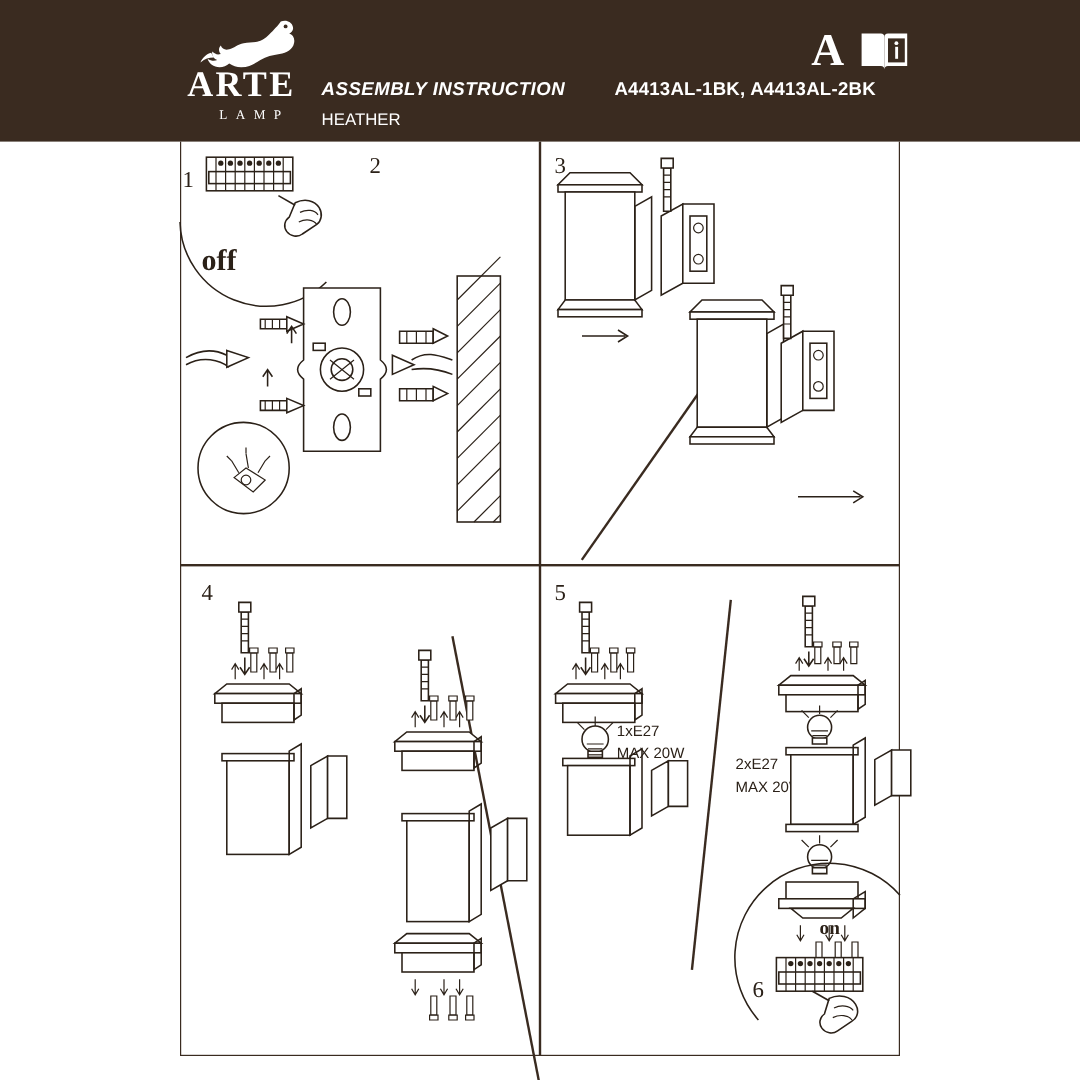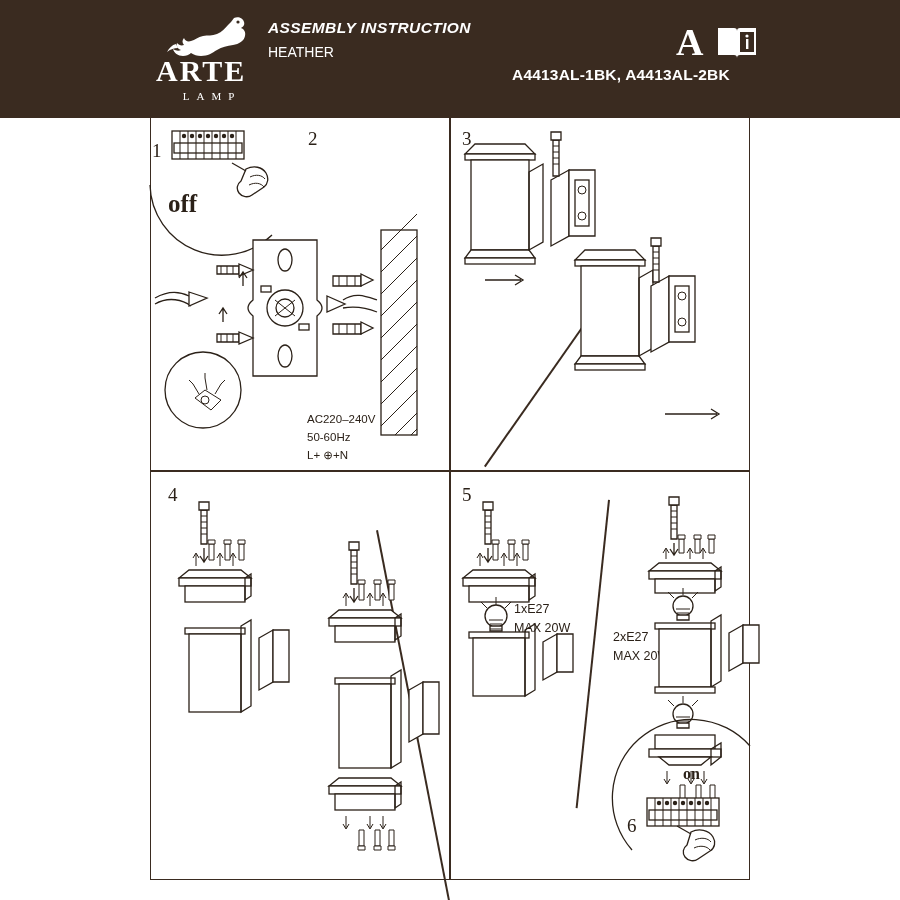--- a/index.html
+++ b/index.html
@@ -64,20 +64,21 @@
     position: absolute;
     left: 268px; top: 18px;
     width: 230px;
     line-height: 1.32;
   }
   .title-line1 {
     font-size: 15.5px;
     font-weight: bold;
     font-style: italic;
     letter-spacing: 0.4px;
+    margin-top: 47px;
   }
   .title-line2 {
     font-size: 15.5px;
     font-weight: bold;
     letter-spacing: 0.4px;
   }
   .title-line3 {
     font-size: 14px;
     margin-top: 3px;
   }
@@ -160,21 +161,21 @@
     color: #2b2118;
   }
   .bignote {
     position: absolute;
     font-size: 12.5px;
     line-height: 1.5;
     color: #2b2118;
   }
   .word-off {
     position: absolute;
-    left: 168px; top: 190px;
+    left: 168px; top: 204px;
     font-size: 25px;
     font-weight: bold;
     font-family: "Liberation Serif", serif;
   }
   .word-on {
     position: absolute;
     left: 683px; top: 765px;
     font-size: 16px;
     font-weight: bold;
     font-family: "Liberation Serif", serif;
@@ -256,25 +257,20 @@
     </g>
     <rect class="ln" x="24" y="18" width="68" height="10" fill="none"></rect>
 
     <path class="ln" d="M96,44 c8,-4 16,-2 20,4 c3,5 2,11 -2,14 l-12,8 c-4,3 -10,2 -13,-2 c-3,-4 -2,-9 2,-12 z"></path>
     <path class="ln-t" d="M100,52 c6,-3 12,-2 15,2"></path>
     <path class="ln-t" d="M99,60 c6,-3 12,-2 15,2"></path>
     <path class="ln" d="M82,38 l14,8"></path>
   </svg>
 
   <div class="step-num" style="left:308px; top:128px;">2</div>
-  <div class="note" style="left:307px; top:411px;">
-    <div>AC220–240V</div>
-    <div>50-60Hz</div>
-    <div>L+ ⊕+N</div>
-  </div>
 
   <svg style="position:absolute; left:155px; top:230px; width:290px; height:230px;" viewBox="0 0 290 230">
 
     <g>
       <rect class="fillw" x="226" y="0" width="36" height="205"></rect>
       <g stroke="#2b2118" stroke-width="1">
         <line x1="226" y1="20" x2="262" y2="-16"></line>
         <line x1="226" y1="42" x2="262" y2="6"></line>
         <line x1="226" y1="64" x2="262" y2="28"></line>
         <line x1="226" y1="86" x2="262" y2="50"></line>

